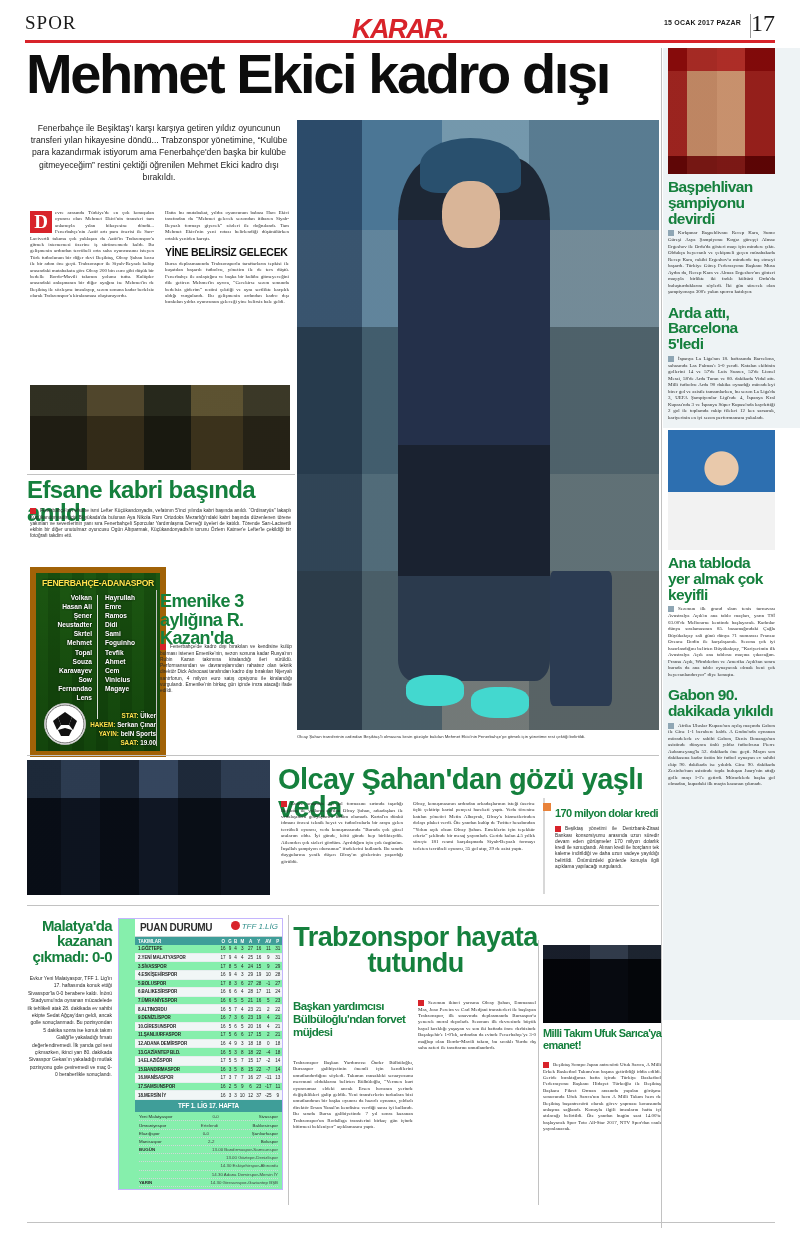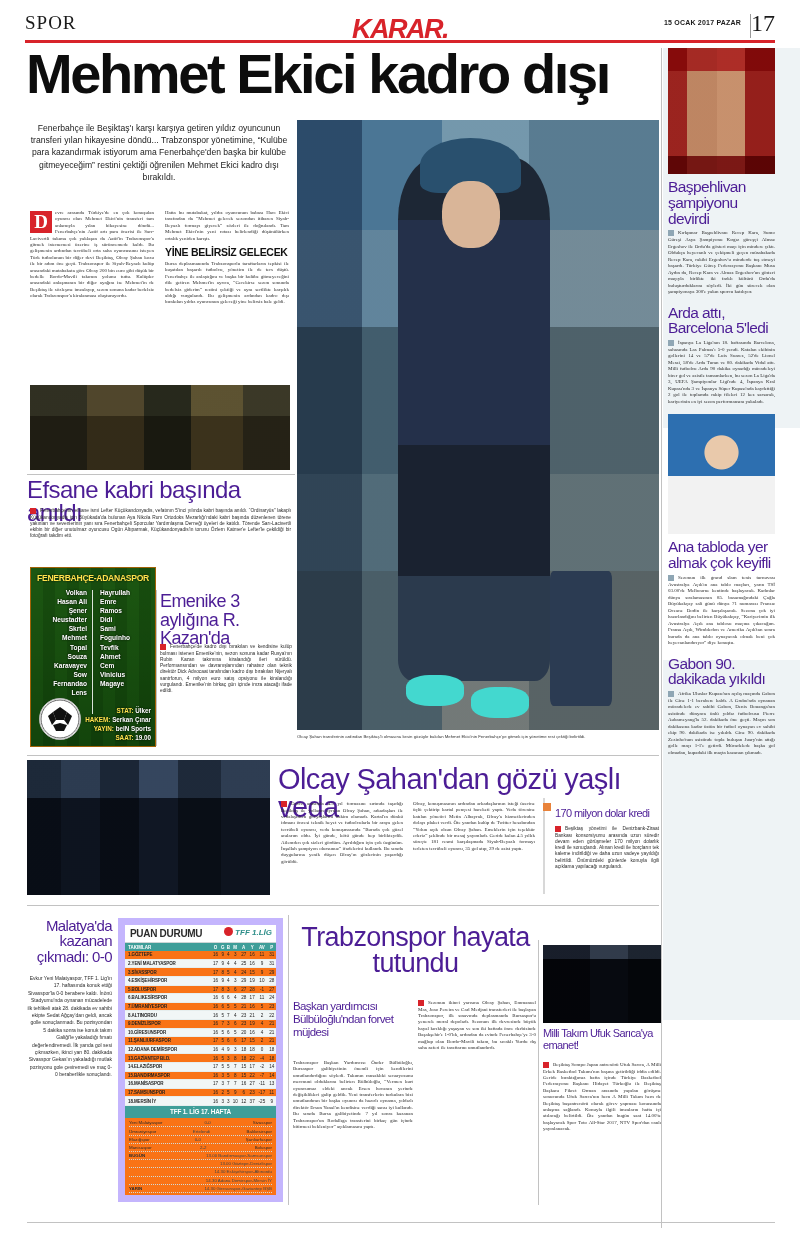--- a/index.html
+++ b/index.html
@@ -18,21 +18,21 @@
   .masthead{position:absolute;left:25px;top:12px;width:750px;height:34px;}
   .mast-section{position:absolute;left:0;top:0;font-family:"Liberation Serif",serif;font-size:19px;letter-spacing:1px;color:#1a1a1a;}
   .mast-logo{position:absolute;left:50%;transform:translateX(-50%);top:2px;font-size:27px;font-weight:bold;font-style:italic;color:#d8232a;letter-spacing:-1.5px;font-family:"Liberation Sans",sans-serif;}
   .mast-date{position:absolute;right:34px;top:7px;font-size:7px;font-weight:bold;color:#1a1a1a;letter-spacing:.2px;}
   .mast-date .d-day{font-weight:bold;}
   .mast-pageno{position:absolute;right:0;top:-2px;font-family:"Liberation Serif",serif;font-size:24px;color:#1a1a1a;}
   .mast-sep{position:absolute;right:24px;top:2px;width:1px;height:24px;background:#9a9a9a;}
   .mast-rule{position:absolute;left:25px;top:40px;width:750px;height:3px;background:#d8232a;}
   .bullet{display:inline-block;width:6px;height:6px;background:#d8232a;margin-right:4px;vertical-align:middle;}
   .bullet.blue{background:#8fa6b4;}
-  .hl{font-weight:normal;letter-spacing:-0.6px;line-height:0.96;color:#4c1d95;}
+  .hl{font-weight:bold;letter-spacing:-0.6px;line-height:0.96;color:#15803d;}
 
   
   .body-txt{
     font-family:"Liberation Serif",serif;
     font-size:5.0px;line-height:6.4px;text-align:justify;color:#2b2b2b;
     -webkit-hyphens:auto;hyphens:auto;
   }
   .body-txt.sans{font-family:"Liberation Sans",sans-serif;font-size:4.8px;line-height:6.3px;}
 
   
@@ -51,21 +51,21 @@
   .hero{position:absolute;left:297px;top:120px;width:362px;height:610px;overflow:hidden;background:#6b7b84;}
   .hero-cap{position:absolute;left:297px;top:734px;width:362px;font-size:4.3px;line-height:6px;color:#333;font-family:"Liberation Sans",sans-serif;}
 
   
   .ph-efsane{position:absolute;left:30px;top:385px;width:260px;height:85px;overflow:hidden;background:#6a6452;}
 
   .efsane-hl{position:absolute;left:27px;top:478px;width:268px;font-size:24px;}
   .efsane-txt{position:absolute;left:30px;top:508px;width:261px;}
 
   
-  .lineup{position:absolute;left:30px;top:567px;width:124px;height:178px;overflow:hidden;border:1px solid #a16207;}
+  .lineup{position:absolute;left:30px;top:567px;width:124px;height:178px;overflow:hidden;border:6px solid #a16207;}
   .lineup-title{position:absolute;left:0;top:5px;width:100%;text-align:center;color:#ffe34d;font-weight:bold;font-size:8.6px;letter-spacing:-0.3px;text-shadow:0 0 2px #000;}
   .lineup-cols{position:absolute;top:20px;left:0;width:100%;display:flex;}
   .lineup-col{width:50%;color:#fff;font-size:6.6px;line-height:9.1px;font-weight:bold;text-shadow:0 0 2px #000;}
   .lineup-col.l{text-align:right;padding-right:6px;box-sizing:border-box;}
   .lineup-col.r{text-align:left;padding-left:7px;box-sizing:border-box;}
   .lineup-div{position:absolute;left:61px;top:22px;width:1px;height:124px;background:rgba(255,255,255,.85);}
   .lineup-info{position:absolute;right:4px;bottom:4px;text-align:right;font-size:6.3px;line-height:9px;color:#fff;font-weight:bold;text-shadow:0 0 2px #000;}
   .lineup-info b{color:#ffe34d;}
   .ball{position:absolute;left:8px;bottom:6px;width:40px;height:40px;border-radius:50%;background:#fff;border:1px solid #bbb;}
 
@@ -81,24 +81,24 @@
   .kredi-mark{position:absolute;left:543px;top:803px;width:8px;height:8px;background:#e8823a;}
 
   
   .ph-group{position:absolute;left:27px;top:760px;width:243px;height:135px;overflow:hidden;background:#3a4a5a;}
 
   
   .mal-hl{position:absolute;left:27px;top:918px;width:85px;font-size:15px;text-align:right;line-height:1.02;}
   .mal-txt{position:absolute;left:27px;top:975px;width:85px;text-align:right;font-family:"Liberation Sans",sans-serif;font-size:5px;line-height:7.4px;color:#2b2b2b;}
 
   
-  .tbl{position:absolute;left:118px;top:918px;width:165px;border:7px solid #c4b5fd;box-sizing:border-box;background:#f97316;}
+  .tbl{position:absolute;left:118px;top:918px;width:165px;border:1px solid #c4b5fd;box-sizing:border-box;background:#86efac;padding-left:16px;}
   .tbl-head{height:17px;background:#fff;position:relative;border-bottom:1px solid #cdd6d6;}
   .tbl-head .t-title{position:absolute;left:5px;top:3px;font-size:10px;font-weight:bold;color:#2b2b2b;letter-spacing:-0.3px;}
-  .tbl-head .tff{position:absolute;right:4px;top:2px;font-size:8px;font-weight:bold;color:#2f8f8a;font-style:italic;}
+  .tbl-head .tff{position:absolute;right:4px;top:2px;font-size:8px;font-weight:normal;color:#2f8f8a;font-style:italic;}
   .tff-ball{display:inline-block;width:9px;height:9px;border-radius:50%;background:#d8232a;vertical-align:-1px;margin-right:2px;}
   table.st{border-collapse:collapse;width:100%;font-size:4.6px;font-family:"Liberation Sans",sans-serif;}
   table.st th{background:#3f9e99;color:#fff;font-size:4.5px;padding:1.6px 0;font-weight:bold;}
   table.st th.tm{text-align:left;padding-left:3px;}
   table.st td{padding:1.3px 0;text-align:center;color:#1e1e1e;border-bottom:1px solid #e6eeee;}
   table.st td.tm{text-align:left;padding-left:3px;font-weight:bold;font-size:4.5px;letter-spacing:-0.1px;}
   table.st tr:nth-child(even) td{background:#f1f6f6;}
   .wk-bar{background:#3f9e99;color:#fff;text-align:center;font-size:6.4px;font-weight:bold;padding:2.4px 0;letter-spacing:-0.2px;}
   .fix{font-size:4.4px;font-family:"Liberation Sans",sans-serif;color:#2b2b2b;padding:1.6px 4px;}
   .fix .row{display:flex;justify-content:space-between;border-bottom:1px dotted #cfd8d8;padding:1.1px 0;}

